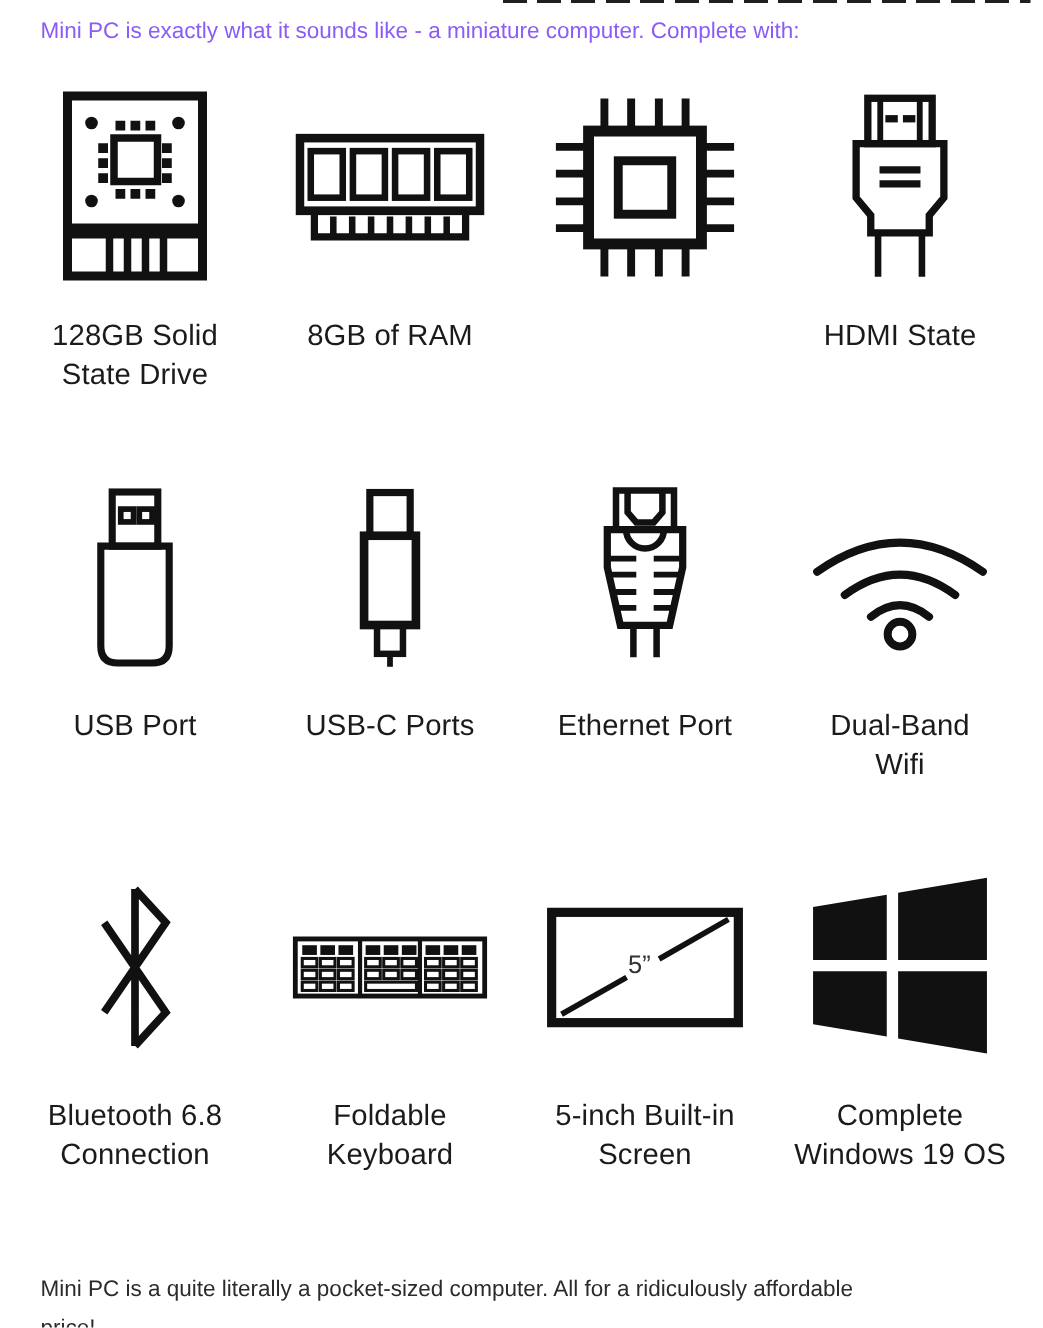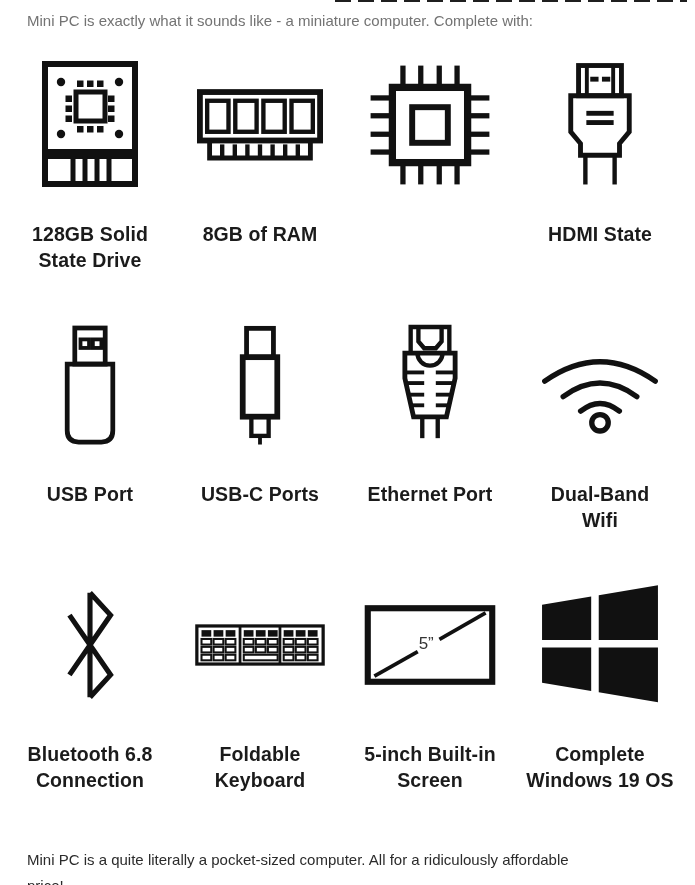--- a/index.html
+++ b/index.html
@@ -7,39 +7,39 @@
   .page {
     position:relative; width:695px; height:885px; background:#fff; overflow:hidden;
     color:#1b1b1b;
   }
   .top-artifact {
     position:absolute; top:0; left:335px; width:352px; height:2px;
     background:repeating-linear-gradient(90deg,#1f1f1f 0 16px, transparent 16px 23px);
   }
   .intro {
     padding:10px 20px 0 27px;
-    font-size:15px; line-height:1.4; color:#737373;
+    font-size:15px; line-height:1.4; color:#8b5cf6;
   }
   .feature-grid {
     margin:16px 0 0 5px;
     display:grid;
     grid-template-columns:repeat(4,170px);
     grid-auto-rows:260px;
   }
   .feature {
     display:flex; flex-direction:column; align-items:center;
   }
   .icon-box {
     height:155px; width:170px;
     display:flex; align-items:center; justify-content:center;
     flex:0 0 auto;
   }
   .feature-label {
-    margin-top:20px;
-    font-weight:bold; font-size:19.5px; line-height:1.32;
+    margin-top:10px;
+    font-weight:normal; font-size:19.5px; line-height:1.32;
     text-align:center; white-space:pre-line; color:#1b1b1b;
     letter-spacing:0.1px;
   }
   .outro {
     margin:20px 20px 0 27px; max-width:572px;
     font-size:15px; line-height:1.75; color:#2b2b2b;
   }
   svg { display:block; }
 </style>
 </head>

